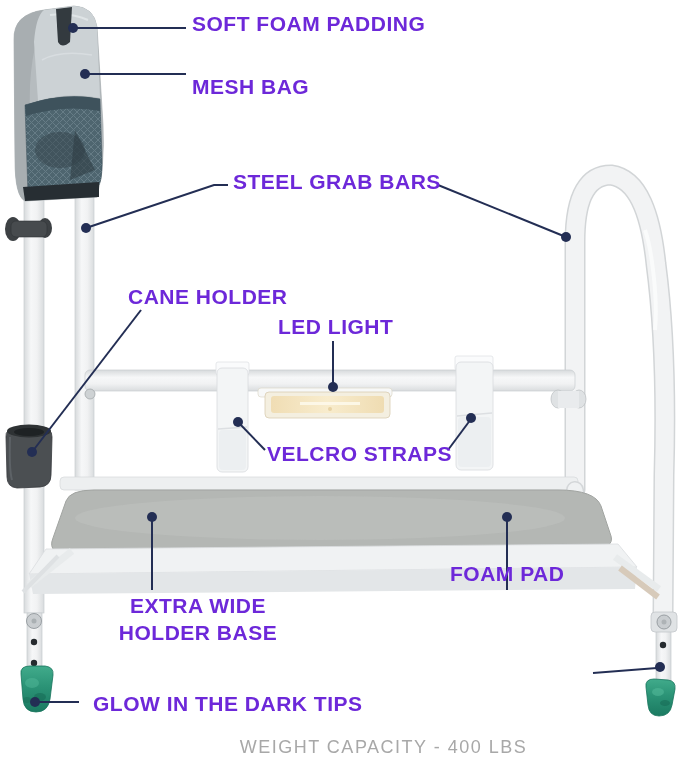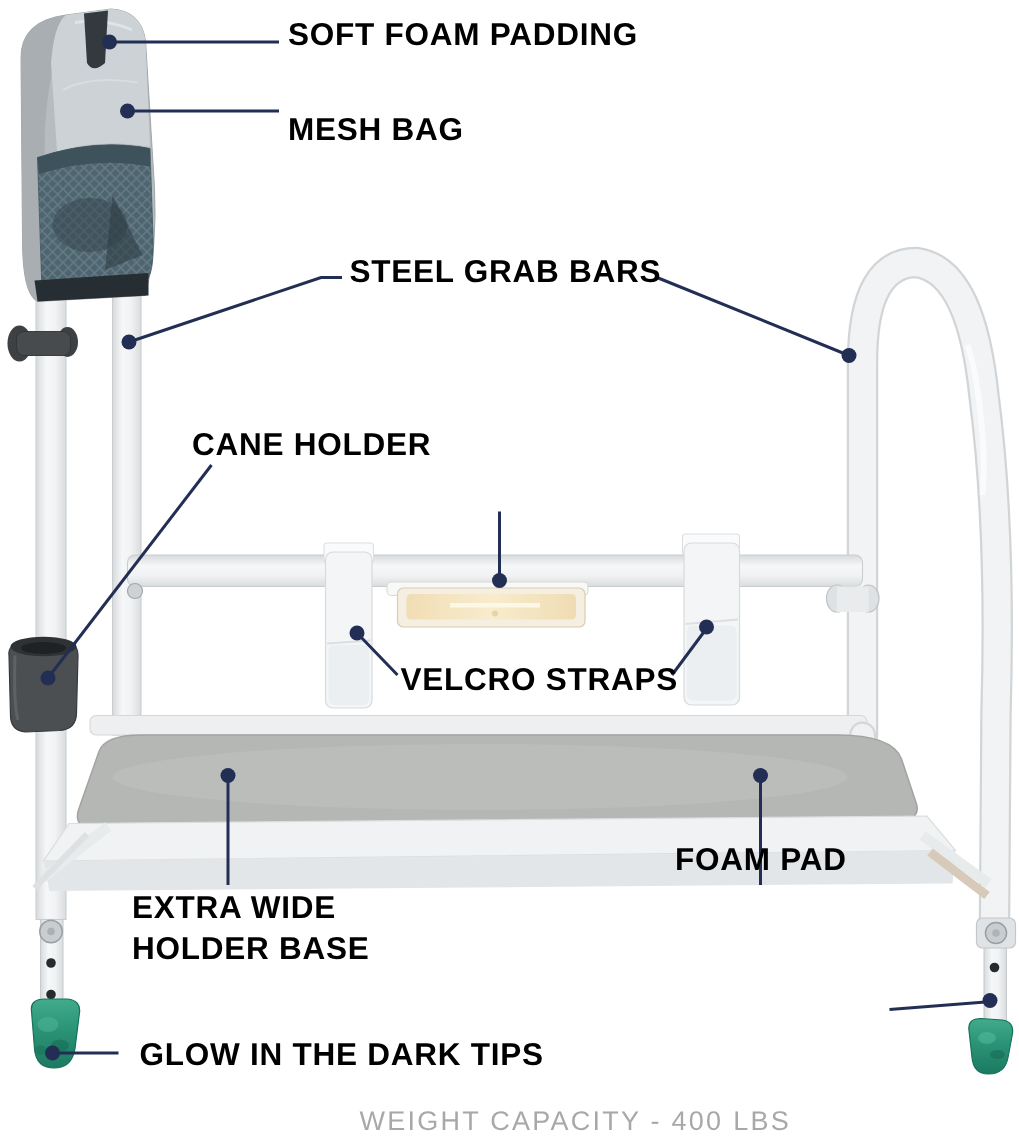--- a/index.html
+++ b/index.html
@@ -3,23 +3,23 @@
 <meta charset="utf-8">
 <style>
   html,body{margin:0;padding:0;background:#ffffff;}
   #canvas{
     position:relative;width:679px;height:757px;background:#ffffff;
     overflow:hidden;font-family:"Liberation Sans",sans-serif;
   }
   #product-svg{position:absolute;left:0;top:0;}
   .label{
     position:absolute;font-weight:700;font-size:21px;line-height:24px;
-    color:#000000;letter-spacing:0.5px;white-space:nowrap;
+    color:#6d28d9;letter-spacing:0.5px;white-space:nowrap;
   }
-  .label.centered{text-align:left;white-space:normal;line-height:27px;padding-left:44px;}
+  .label.centered{text-align:center;white-space:normal;line-height:27px;padding-left:44px;}
   .footer-text{
     position:absolute;left:0;top:737px;width:100%;text-align:center;
     font-weight:400;font-size:18px;letter-spacing:1.5px;color:#a8a8a8;margin-left:44px;
   }
 </style>
 </head>
 <body>
 
 <div id="canvas">
 
@@ -179,20 +179,21 @@
         <circle cx="660" cy="667" r="5" stroke="none"></circle>
       <line x1="35" y1="702" x2="79" y2="702"></line>
         <circle cx="35" cy="702" r="5" stroke="none"></circle>
     </g>
   </svg>
 
   <div class="label" style="left:192px;top:12px">SOFT FOAM PADDING</div>
   <div class="label" style="left:192px;top:75px">MESH BAG</div>
   <div class="label" style="left:233px;top:170px">STEEL GRAB BARS</div>
   <div class="label" style="left:128px;top:285px">CANE HOLDER</div>
+  <div class="label" style="left:278px;top:315px">LED LIGHT</div>
   <div class="label" style="left:267px;top:442px">VELCRO STRAPS</div>
 
   <div class="label centered" style="left:44px;top:592px;width:220px">
     <div>EXTRA WIDE</div>
     <div>HOLDER BASE</div>
   </div>
 
   <div class="label" style="left:450px;top:562px">FOAM PAD</div>
 
 

